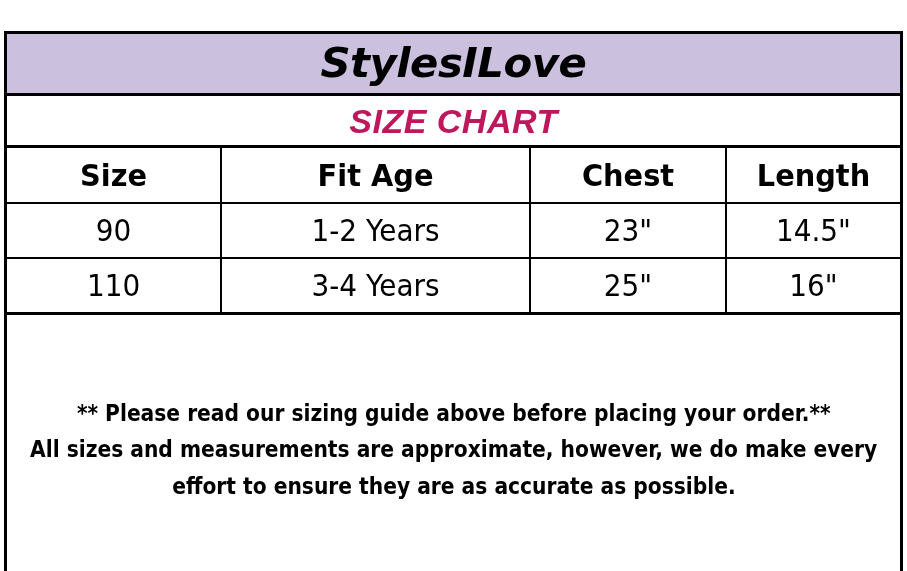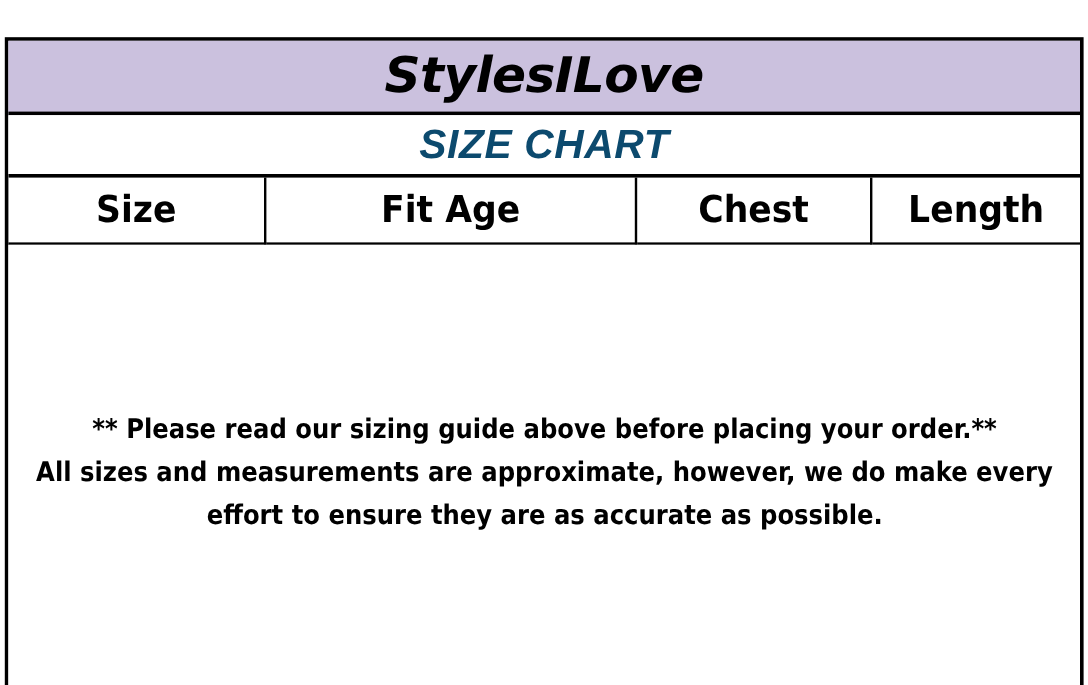--- a/index.html
+++ b/index.html
@@ -61,21 +61,21 @@
     align-items: center;
     justify-content: center;
     box-sizing: border-box;
   }
   .subtitle-text {
     font-family: "Liberation Sans", sans-serif;
     font-weight: 700;
     font-style: italic;
     font-size: 34px;
     letter-spacing: 0.5px;
-    color: #0c4a6e;
+    color: #be185d;
     line-height: 1;
   }
 
   
   .size-table {
     border-collapse: collapse;
     width: 100%;
     table-layout: fixed;
   }
   .size-table col.c-size   { width: 214px; }
@@ -165,20 +165,32 @@
     </colgroup>
     <thead>
       <tr>
         <th>Size</th>
         <th>Fit Age</th>
         <th>Chest</th>
         <th>Length</th>
       </tr>
     </thead>
     <tbody>
+      <tr>
+        <td>90</td>
+        <td>1-2 Years</td>
+        <td>23"</td>
+        <td>14.5"</td>
+      </tr>
+      <tr>
+        <td>110</td>
+        <td>3-4 Years</td>
+        <td>25"</td>
+        <td>16"</td>
+      </tr>
     </tbody>
   </table>
 
   <div class="footer-note">
     <div class="footer-line">** Please read our sizing guide above before placing your order.**</div>
     <div class="footer-line">All sizes and measurements are approximate, however, we do make every</div>
     <div class="footer-line">effort to ensure they are as accurate as possible.</div>
   </div>
 
 </div>

